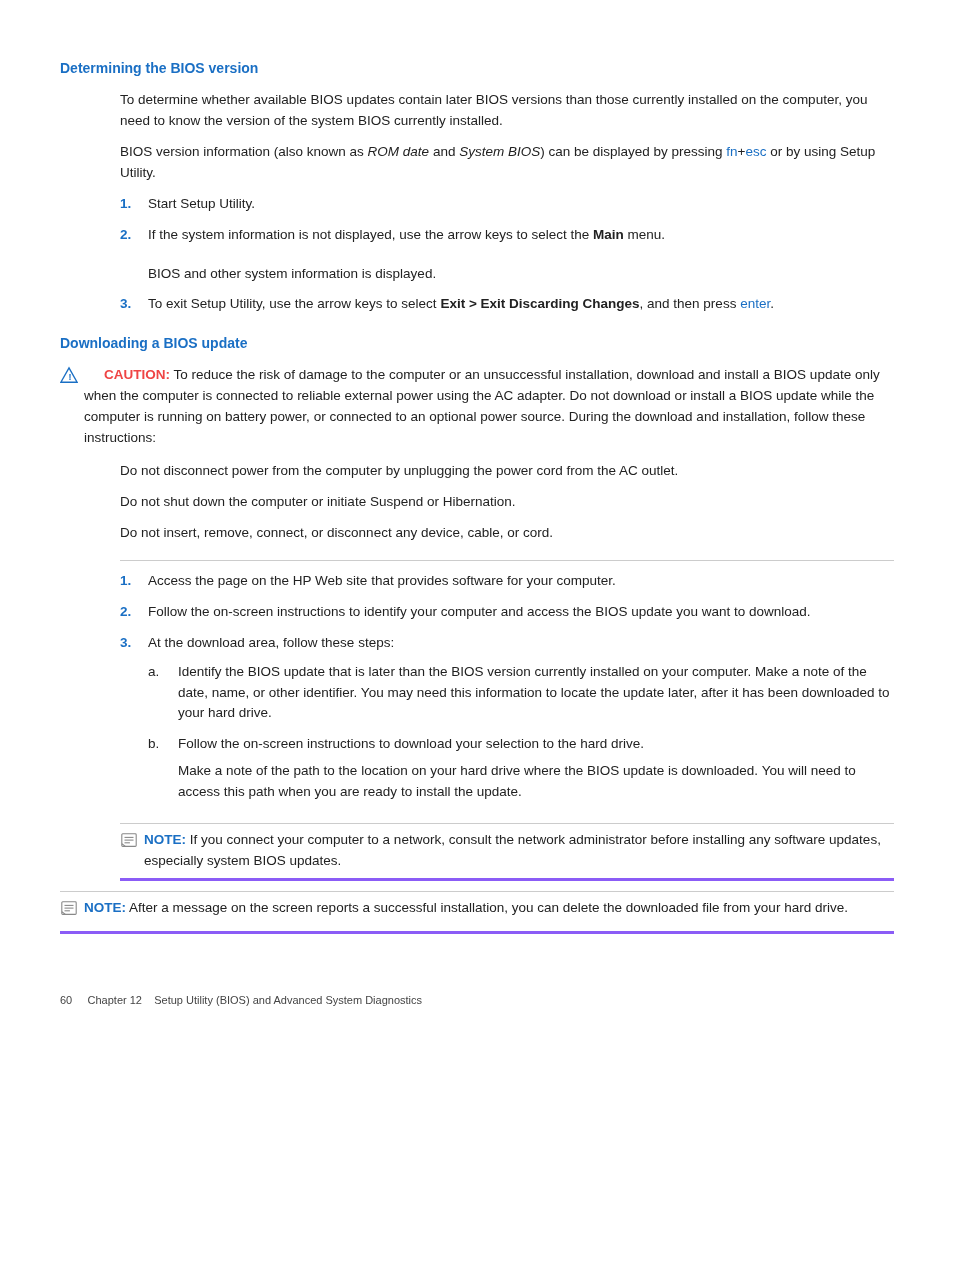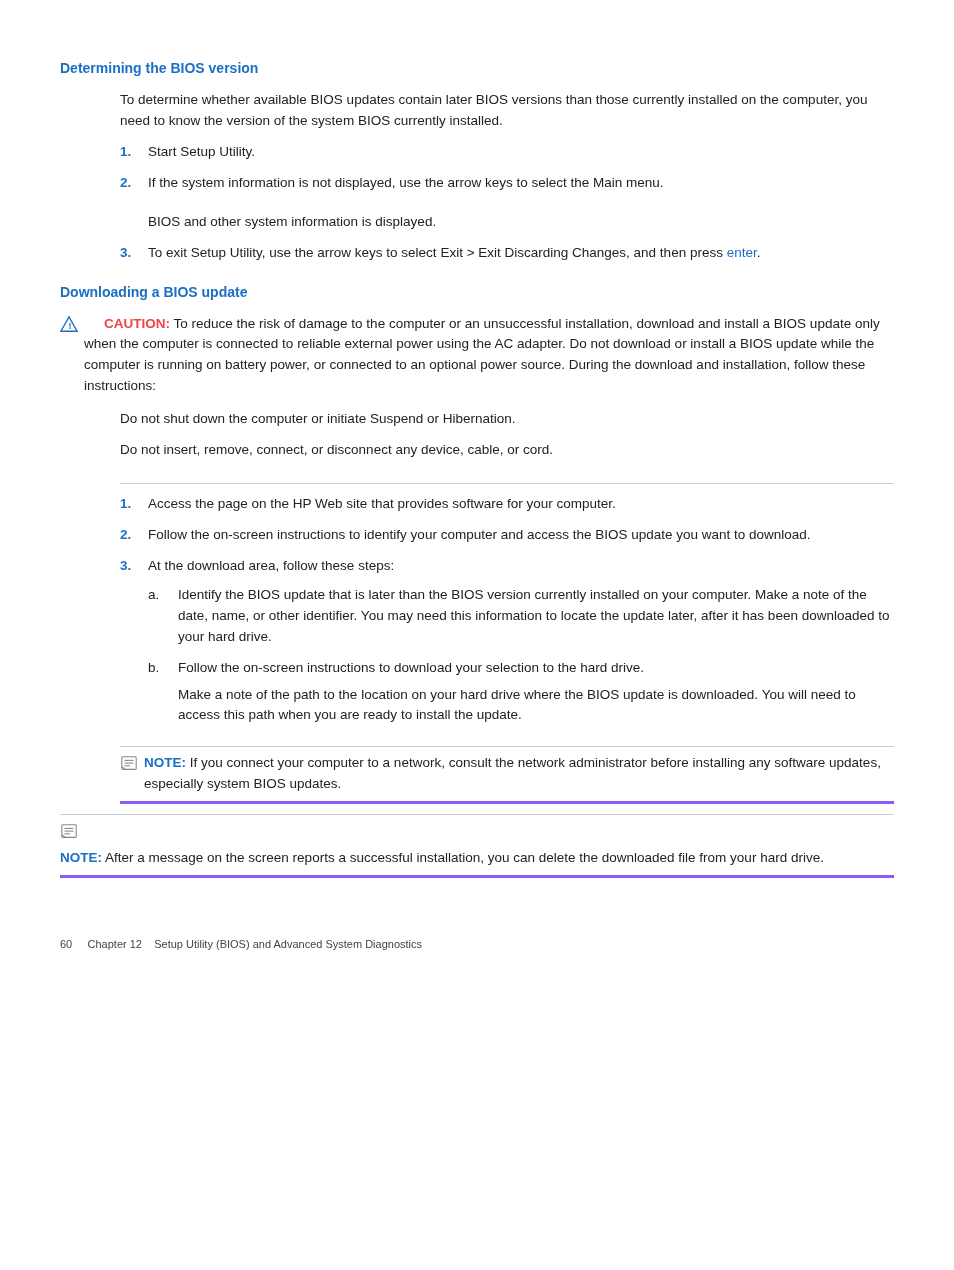--- a/index.html
+++ b/index.html
@@ -29,21 +29,21 @@
     }
     .section-body p {
       margin-bottom: 10px;
       line-height: 1.55;
     }
     .link {
       color: #1a6fc4;
       text-decoration: none;
     }
     .bold {
-      font-weight: normal;
+      font-weight: bold;
     }
     .italic {
       font-style: italic;
     }
     ol.main-list {
       margin-left: 0;
       padding-left: 0;
       list-style: none;
       margin-bottom: 6px;
     }
@@ -122,40 +122,43 @@
     .note-icon svg {
       width: 18px;
       height: 18px;
     }
     .note-label {
       color: #1a6fc4;
       font-weight: bold;
     }
     .underline-section {
       border-bottom: 1px solid #cccccc;
-      padding-bottom: 22px;
+      padding-bottom: 16px;
       margin-bottom: 10px;
     }
     .footer {
       margin-top: 60px;
       font-size: 11px;
       color: #444;
       border-top: none;
     }
     .footer-text {
       display: inline;
     }
   </style>
 </head>
 <body>
 
 <h2 class="section-title">Determining the BIOS version</h2>
 
 <div class="section-body">
   <p>To determine whether available BIOS updates contain later BIOS versions than those currently installed on the computer, you need to know the version of the system BIOS currently installed.</p>
+  <p>
+    <span>BIOS version information (also known as </span><span class="italic">ROM date</span><span> and </span><span class="italic">System BIOS</span><span>) can be displayed by pressing </span><a class="link">fn</a><span>+</span><a class="link">esc</a><span> or by using Setup Utility.</span>
+  </p>
 
   <ol class="main-list">
 
     <li>
       <span class="num link">1.</span>
       <div class="content">
         <span>Start Setup Utility.</span>
       </div>
     </li>
 
@@ -185,20 +188,21 @@
       <text x="9.5" y="16" font-size="10" fill="#1a6fc4" font-weight="bold">!</text>
     </svg>
   </div>
   <div>
     <span class="caution-label">CAUTION:</span>
     <span> </span><span>To reduce the risk of damage to the computer or an unsuccessful installation, download and install a BIOS update only when the computer is connected to reliable external power using the AC adapter. Do not download or install a BIOS update while the computer is running on battery power, or connected to an optional power source. During the download and installation, follow these instructions:</span>
   </div>
 </div>
 
 <div class="section-body">
+  <p>Do not disconnect power from the computer by unplugging the power cord from the AC outlet.</p>
   <p>Do not shut down the computer or initiate Suspend or Hibernation.</p>
   <p class="underline-section">Do not insert, remove, connect, or disconnect any device, cable, or cord.</p>
 
   <ol class="main-list">
 
     <li>
       <span class="num link">1.</span>
       <div class="content">
         <span>Access the page on the HP Web site that provides software for your computer.</span>
       </div>
@@ -247,21 +251,21 @@
       </svg>
     </div>
     <div>
       <span class="note-label">NOTE:</span>
       <span> </span><span>If you connect your computer to a network, consult the network administrator before installing any software updates, especially system BIOS updates.</span>
     </div>
   </div>
 
 </div>
 
-<div class="note-box" style="margin-top:10px;flex-direction:column;">
+<div class="note-box" style="margin-top:10px;">
   <div class="note-icon">
     <svg viewBox="0 0 20 20" xmlns="http://www.w3.org/2000/svg">
       <rect x="2" y="2" width="16" height="14" rx="1" fill="none" stroke="#888" stroke-width="1.2"></rect>
       <line x1="2" y1="13" x2="6" y2="16" stroke="#888" stroke-width="1.2"></line>
       <line x1="5" y1="6" x2="15" y2="6" stroke="#888" stroke-width="1.2"></line>
       <line x1="5" y1="9" x2="15" y2="9" stroke="#888" stroke-width="1.2"></line>
       <line x1="5" y1="12" x2="11" y2="12" stroke="#888" stroke-width="1.2"></line>
     </svg>
   </div>
   <div>

